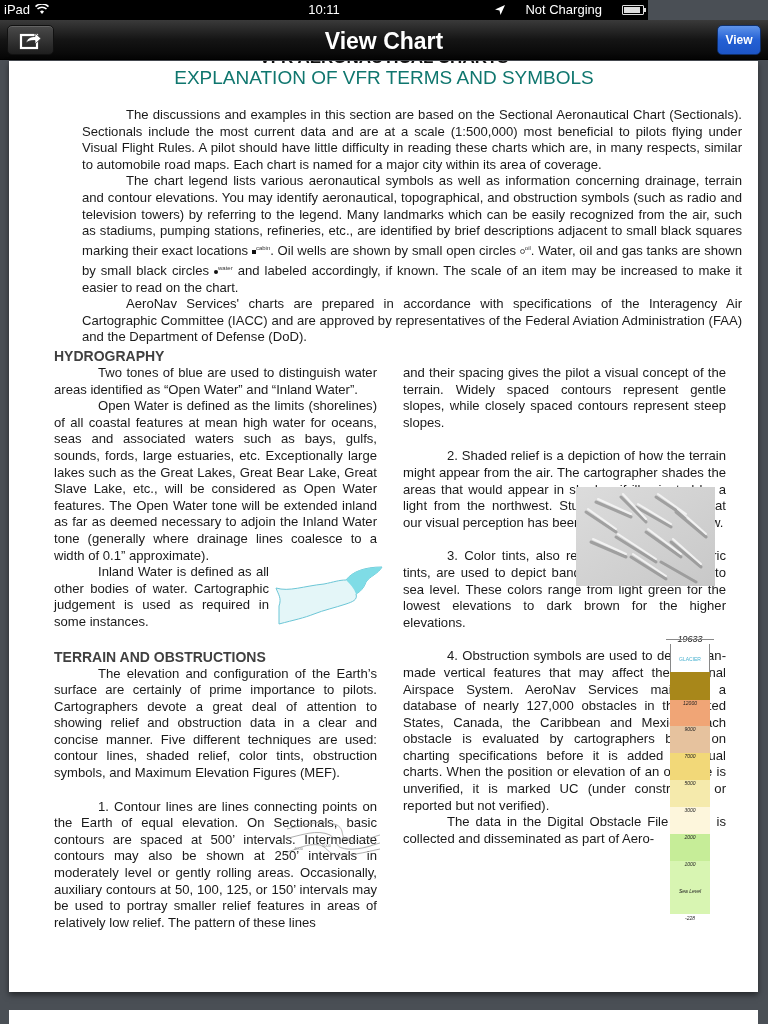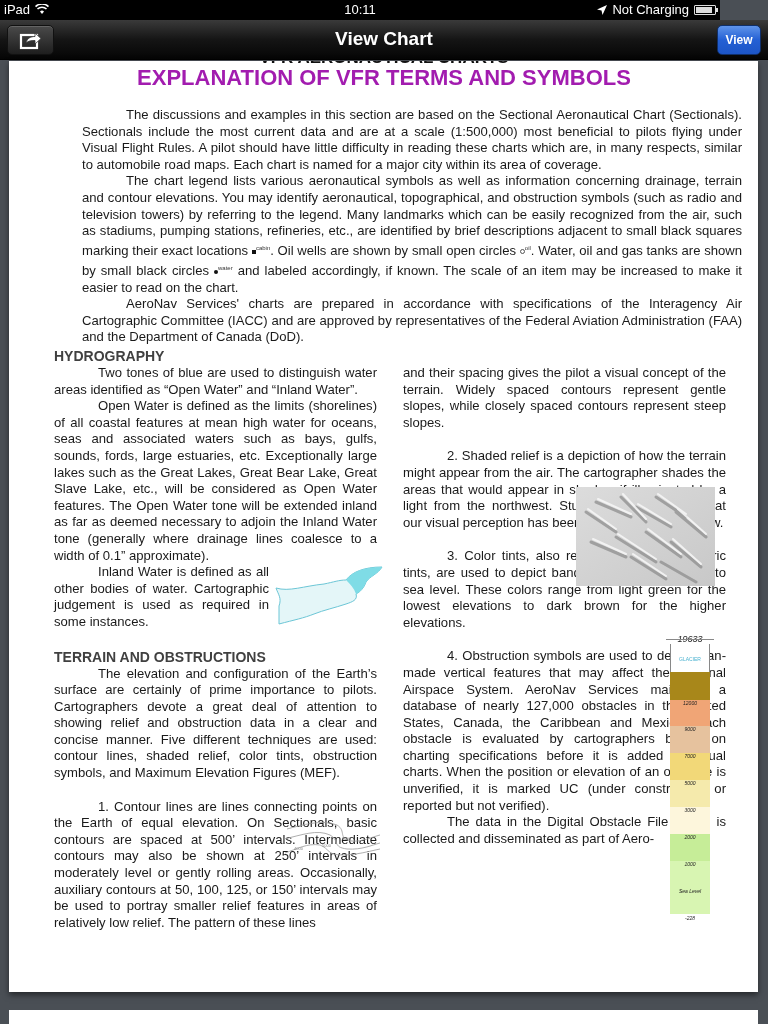--- a/index.html
+++ b/index.html
@@ -1,43 +1,43 @@
 <!DOCTYPE html>
 <html><head>
 <meta charset="utf-8">
 <style>
   * { box-sizing: border-box; margin: 0; padding: 0; }
   html, body { width: 768px; height: 1024px; overflow: hidden; background: #4a4f55; }
   body { font-family: "Liberation Sans", sans-serif; position: relative; }
 
-  .status-bar { position: absolute; top: 0; left: 0; width: 720px; height: 20px; background: #000; color: #fff; font-size: 13px; }
+  .status-bar { position: absolute; top: 0; left: 0; width: 648px; height: 20px; background: #000; color: #fff; font-size: 13px; }
   .status-bar .left { position: absolute; left: 4px; top: 2px; display: flex; align-items: center; gap: 5px; }
   .status-bar .center { position: absolute; left: 0; right: 0; top: 2px; text-align: center; }
-  .status-bar .right { position: absolute; right: 4px; top: 2px; display: flex; align-items: center; gap: 5px; }
+  .status-bar .right { position: absolute; right: 4px; top: 2px; display: flex; align-items: center; gap: 20px; }
   .battery { width: 22px; height: 10px; border: 1px solid #ddd; position: relative; border-radius: 1px; }
   .battery::after { content: ""; position: absolute; right: -3px; top: 2px; width: 2px; height: 4px; background: #ddd; }
   .battery .fill { position: absolute; left: 1px; top: 1px; bottom: 1px; right: 3px; background: #ddd; }
 
   .nav-bar { position: absolute; top: 20px; left: 0; width: 768px; height: 40px;
     background: linear-gradient(#3a3a3a, #151515 50%, #050505); border-bottom: 1px solid #000; }
-  .nav-title { position: absolute; left: 0; right: 0; top: 8px; text-align: center; color: #fff; font-size: 19px; font-weight: bold; }
+  .nav-title { position: absolute; left: 0; right: 0; top: 8px; text-align: center; color: #fff; font-size: 23px; font-weight: bold; }
   .share-btn { position: absolute; left: 7px; top: 5px; width: 47px; height: 30px; border-radius: 5px;
     background: linear-gradient(#4a4a4a, #1e1e1e); border: 1px solid #111; box-shadow: inset 0 1px 0 rgba(255,255,255,0.15);
     display: flex; align-items: center; justify-content: center; }
   .done-btn { position: absolute; right: 7px; top: 5px; width: 44px; height: 30px; border-radius: 5px;
     background: linear-gradient(#5f94ea, #2460d4 50%, #1d55c6); border: 1px solid #0f2f6a; color: #fff;
     font-size: 12px; font-weight: bold; display: flex; align-items: center; justify-content: center; }
 
   .page { position: absolute; left: 9px; top: 61px; width: 749px; height: 931px; background: #fff;
     box-shadow: 0 3px 6px rgba(0,0,0,0.5); overflow: hidden; }
   .page2 { position: absolute; left: 9px; top: 1010px; width: 749px; height: 30px; background: #fff; }
 
   .doc { position: absolute; left: 45px; top: 0; width: 660px; color: #1a1a1a; font-size: 13.1px; line-height: 16.6px; }
   .cut-title { position: absolute; top: -11px; left: 0; right: 0; text-align: center; font-weight: bold; font-size: 17px; color: #111; }
-  .main-title { position: absolute; top: 9px; left: 0; right: 0; text-align: center; font-weight: bold; font-size: 22px; color: #a21caf; }
+  .main-title { position: absolute; top: 9px; left: 0; right: 0; text-align: center; font-weight: normal; font-size: 19px; color: #0f766e; }
   .intro { position: absolute; top: 46px; left: 0; width: 660px; text-align: justify; margin-left: 28px; }
   .intro p { text-indent: 44px; }
   .sym { font-size: 6px; vertical-align: super; color: #333; }
 
   .col { position: absolute; text-align: justify; }
   .col-left { left: 0; top: 286px; width: 323px; }
   .col-right { left: 337px; top: 304px; width: 323px; margin-left: 12px; }
   .col p { text-indent: 44px; }
   .col p.noind { text-indent: 0; }
   .col h3 { font-size: 14px; font-weight: bold; color: #404040; line-height: 18px; }
@@ -80,21 +80,21 @@
 </div>
 
 <div class="page">
   <div class="doc">
     <div class="cut-title">VFR AERONAUTICAL CHARTS</div>
     <div class="main-title">EXPLANATION OF VFR TERMS AND SYMBOLS</div>
 
     <div class="intro">
       <p>The discussions and examples in this section are based on the Sectional Aeronautical Chart (Sectionals). Sectionals include the most current data and are at a scale (1:500,000) most beneficial to pilots flying under Visual Flight Rules. A pilot should have little difficulty in reading these charts which are, in many respects, similar to automobile road maps. Each chart is named for a major city within its area of coverage.</p>
       <p><span>The chart legend lists various aeronautical symbols as well as information concerning drainage, terrain and contour elevations. You may identify aeronautical, topographical, and obstruction symbols (such as radio and television towers) by referring to the legend. Many landmarks which can be easily recognized from the air, such as stadiums, pumping stations, refineries, etc., are identified by brief descriptions adjacent to small black squares marking their exact locations</span> <span style="display:inline-block;width:4px;height:4px;background:#111;vertical-align:middle;"></span><span class="sym">cabin</span><span>. Oil wells are shown by small open circles</span> <span style="display:inline-block;width:5px;height:5px;border:1px solid #555;border-radius:50%;vertical-align:middle;"></span><span class="sym">oil</span><span>. Water, oil and gas tanks are shown by small black circles</span> <span style="display:inline-block;width:4px;height:4px;background:#111;border-radius:50%;vertical-align:middle;"></span><span class="sym">water</span> <span>and labeled accordingly, if known. The scale of an item may be increased to make it easier to read on the chart.</span></p>
-      <p>AeroNav Services' charts are prepared in accordance with specifications of the Interagency Air Cartographic Committee (IACC) and are approved by representatives of the Federal Aviation Administration (FAA) and the Department of Canada (DoD).</p>
+      <p>AeroNav Services' charts are prepared in accordance with specifications of the Interagency Air Cartographic Committee (IACC) and are approved by representatives of the Federal Aviation Administration (FAA) and the Department of Defense (DoD).</p>
     </div>
 
     <div class="col col-left">
       <h3>HYDROGRAPHY</h3>
       <p>Two tones of blue are used to distinguish water areas identified as “Open Water” and “Inland Water”.</p>
       <p>Open Water is defined as the limits (shorelines) of all coastal features at mean high water for oceans, seas and associated waters such as bays, gulfs, sounds, fords, large estuaries, etc. Exceptionally large lakes such as the Great Lakes, Great Bear Lake, Great Slave Lake, etc., will be considered as Open Water features. The Open Water tone will be extended inland as far as deemed necessary to adjoin the Inland Water tone (generally where drainage lines coalesce to a width of 0.1” approximate).</p>
       <p style="width:215px;">Inland Water is defined as all other bodies of water. Cartographic judgement is used as required in some instances.</p>
       <div style="height:17px"></div>
       <h3>TERRAIN AND OBSTRUCTIONS</h3>
       <p>The elevation and configuration of the Earth’s surface are certainly of prime importance to pilots. Cartographers devote a great deal of attention to showing relief and obstruction data in a clear and concise manner. Five different techniques are used: contour lines, shaded relief, color tints, obstruction symbols, and Maximum Elevation Figures (MEF).</p>

